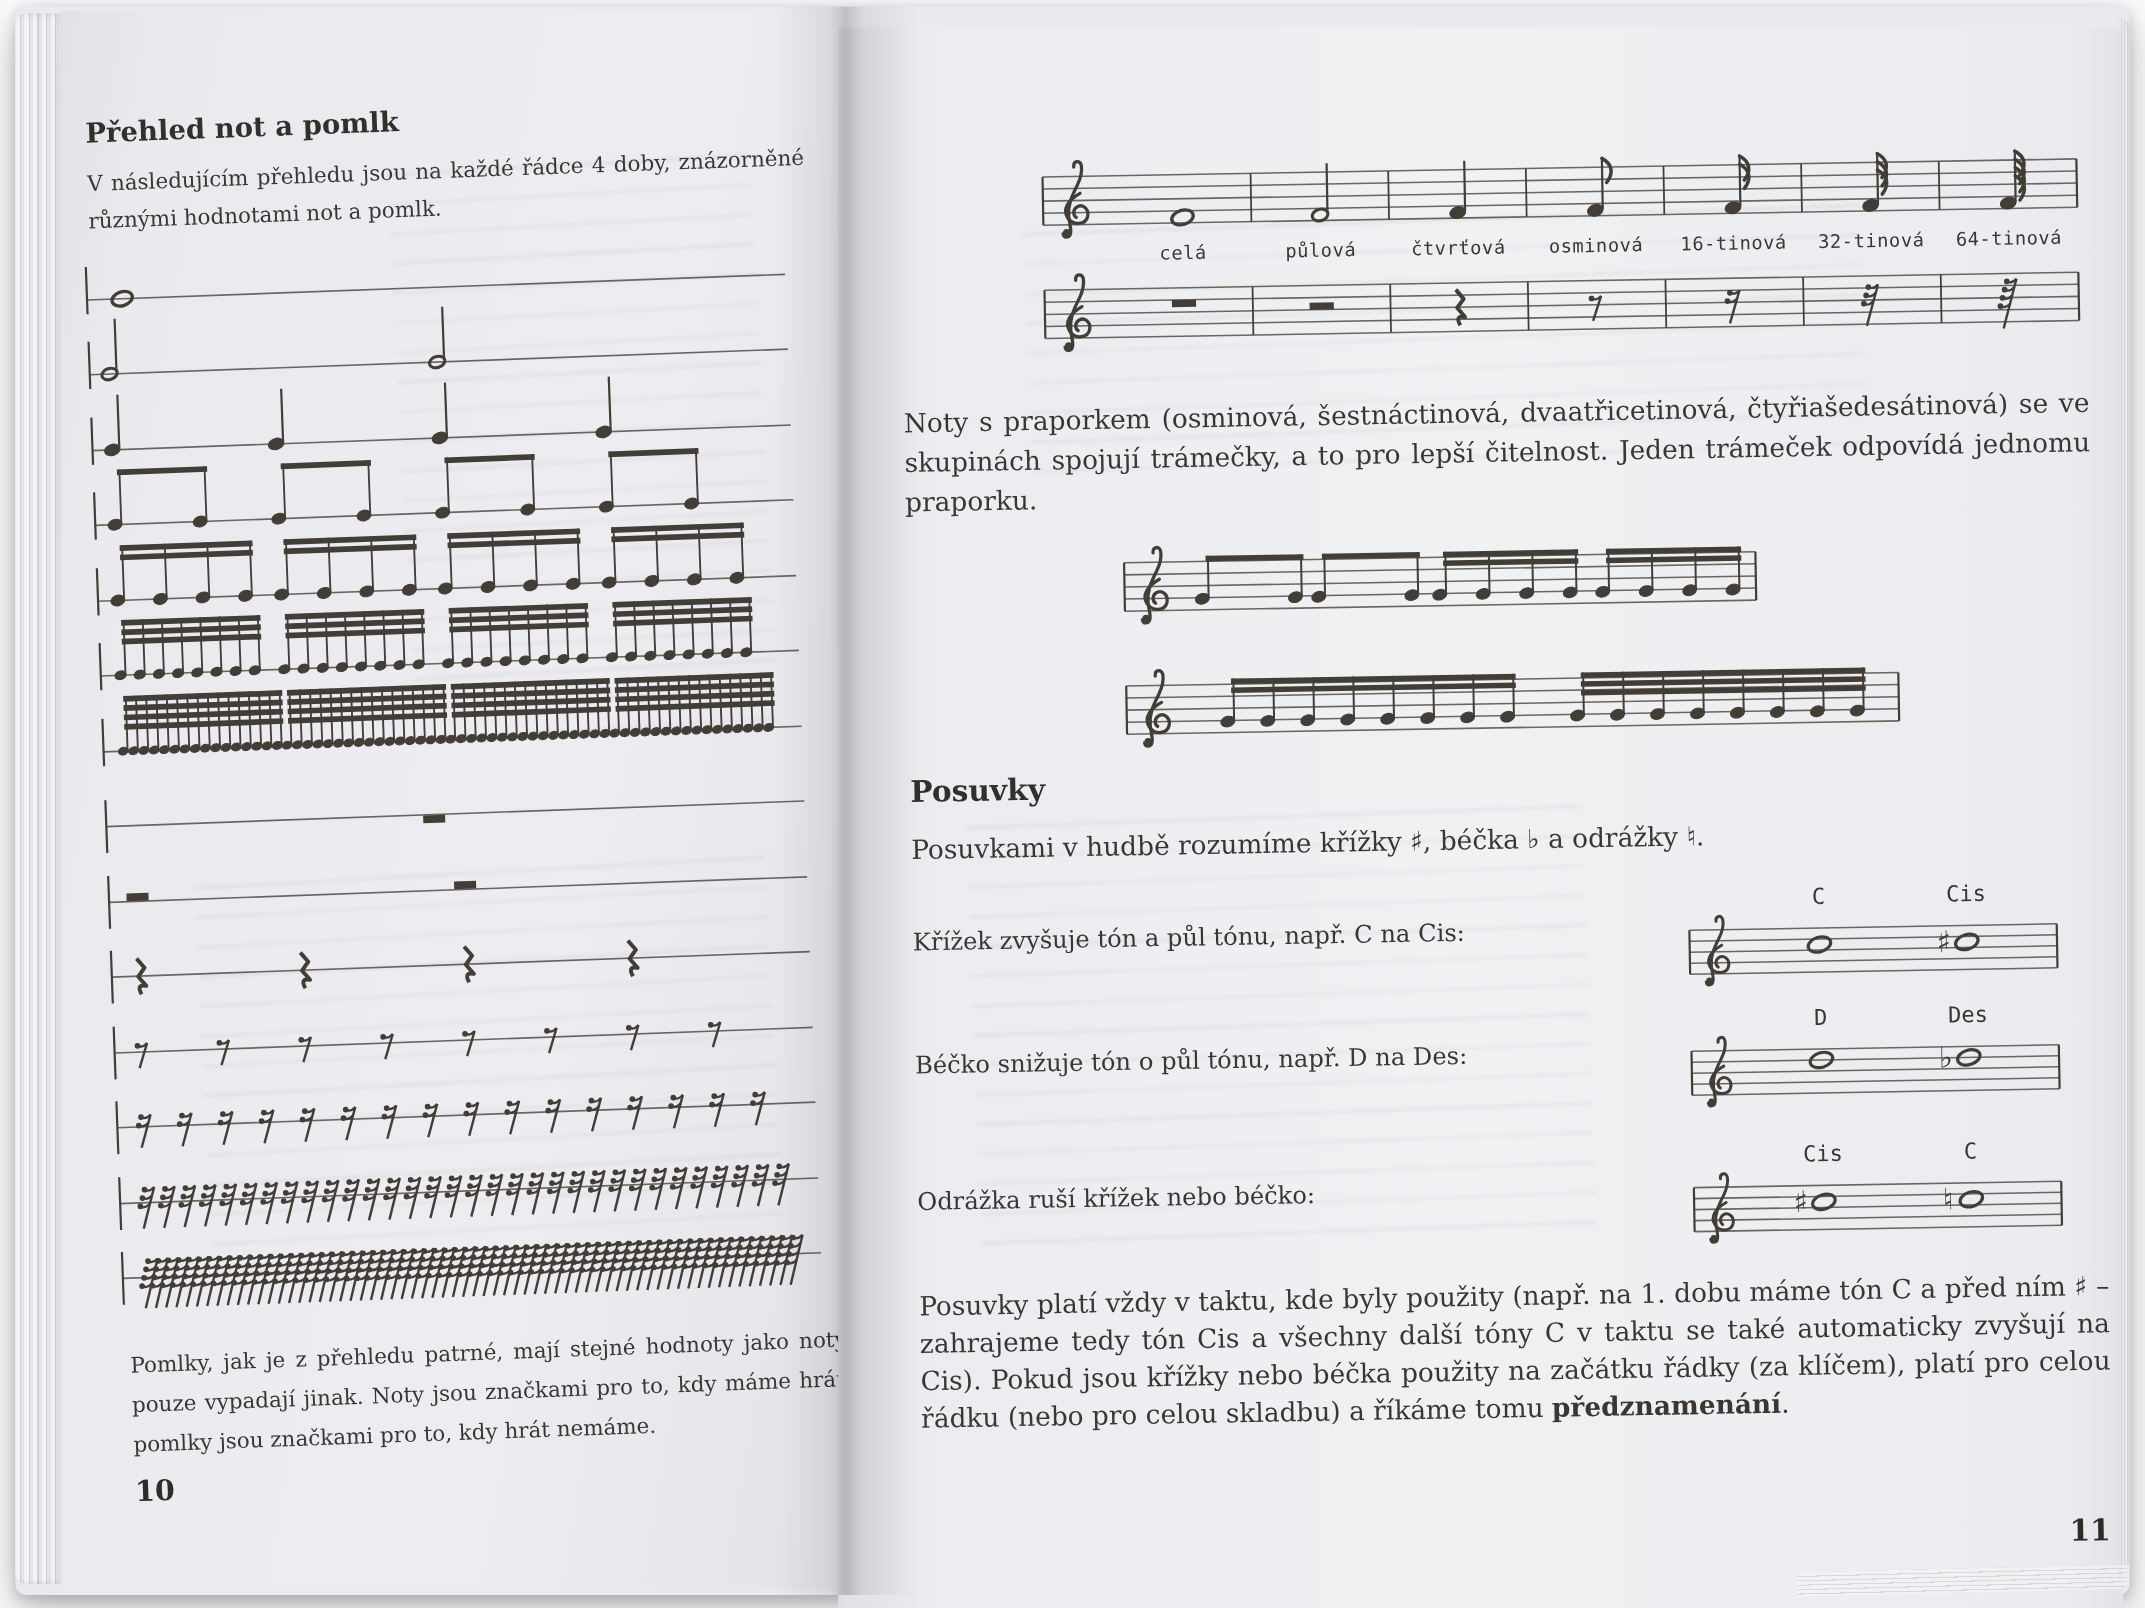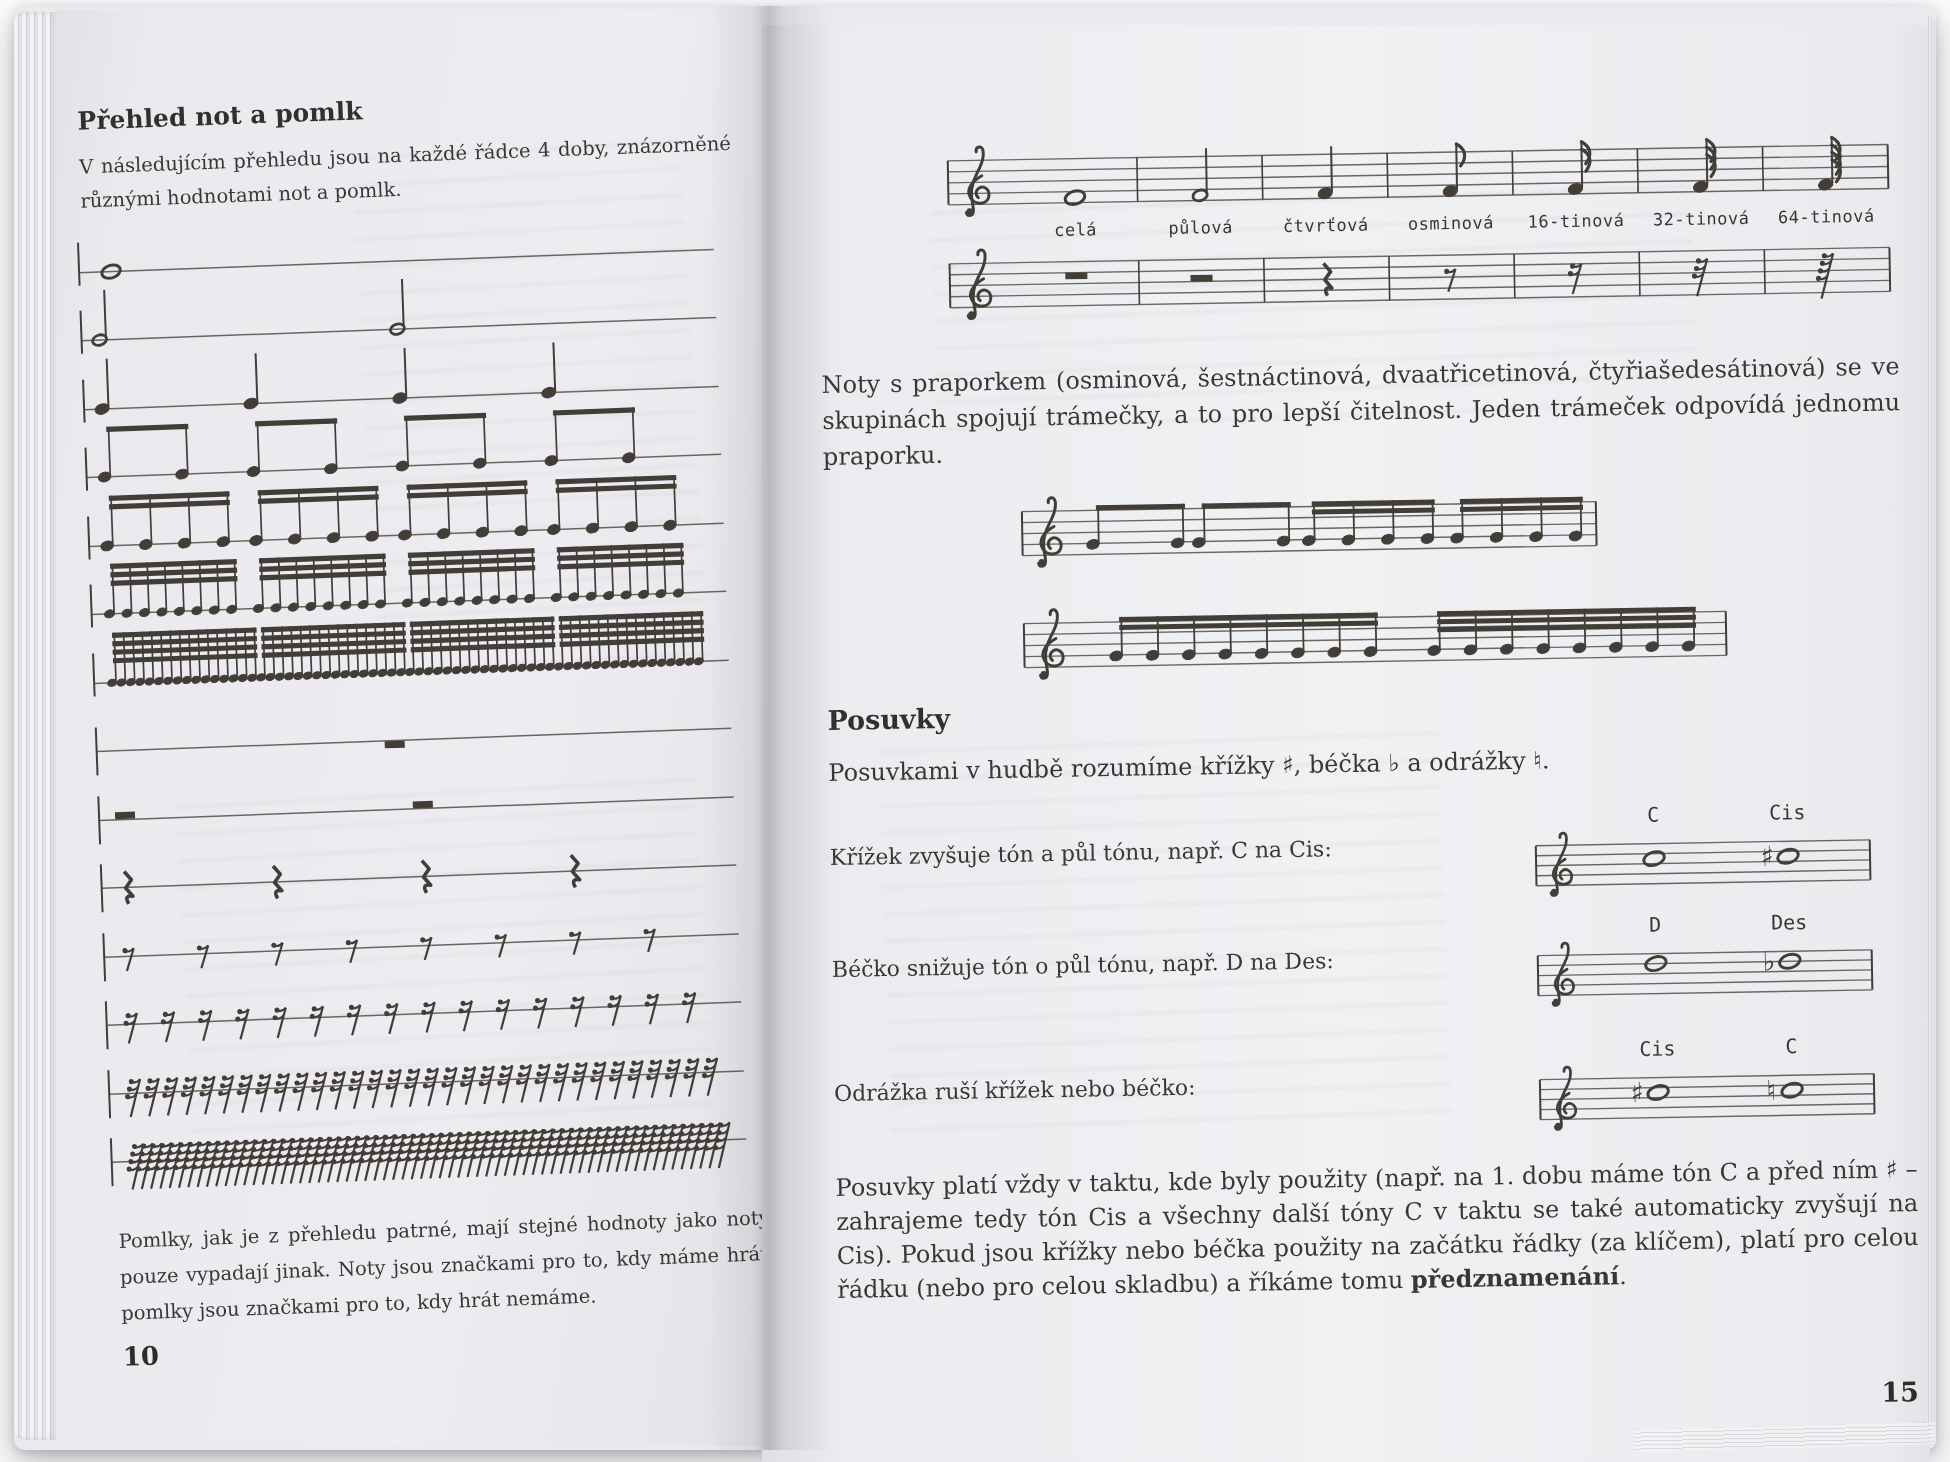--- a/index.html
+++ b/index.html
@@ -1580,21 +1580,21 @@
             </g>
             <ellipse cx="124" cy="59" rx="10.5" ry="6.6" fill="none" stroke="#433d38" stroke-width="2.9" transform="rotate(-16 124 59)"></ellipse>
             <text x="103" y="68" text-anchor="middle" font-family="&quot;DejaVu Sans&quot;,sans-serif" font-size="27" fill="#433d38">♯</text>
             <text x="124" y="22" text-anchor="middle" font-family="&quot;DejaVu Sans Mono&quot;,monospace" font-size="20" fill="#3b3633">Cis</text>
             <ellipse cx="258" cy="59" rx="10.5" ry="6.6" fill="none" stroke="#433d38" stroke-width="2.9" transform="rotate(-16 258 59)"></ellipse>
             <text x="237" y="68" text-anchor="middle" font-family="&quot;DejaVu Sans&quot;,sans-serif" font-size="27" fill="#433d38">♮</text>
             <text x="258" y="22" text-anchor="middle" font-family="&quot;DejaVu Sans Mono&quot;,monospace" font-size="20" fill="#3b3633">C</text>
           </svg>
 
         <p id="para2" class="rp-para"><span>Posuvky platí vždy v taktu, kde byly použity (např. na 1. dobu máme tón C a před ním ♯ – zahrajeme tedy tón Cis a všechny další tóny C v taktu se také automaticky zvyšují na Cis). Pokud jsou křížky nebo béčka použity na začátku řádky (za klíčem), platí pro celou řádku (nebo pro celou skladbu) a říkáme tomu </span><b>předznamenání</b><span>.</span></p>
-        <div class="pagenum pn-right">15</div>
+        <div class="pagenum pn-right">11</div>
       </div>
     </div>
 
     <div class="gutter"></div>
     <div class="edge-right"></div>
     <div class="corner-lines"></div>
   </div>
 </div>
 
 </body></html>

